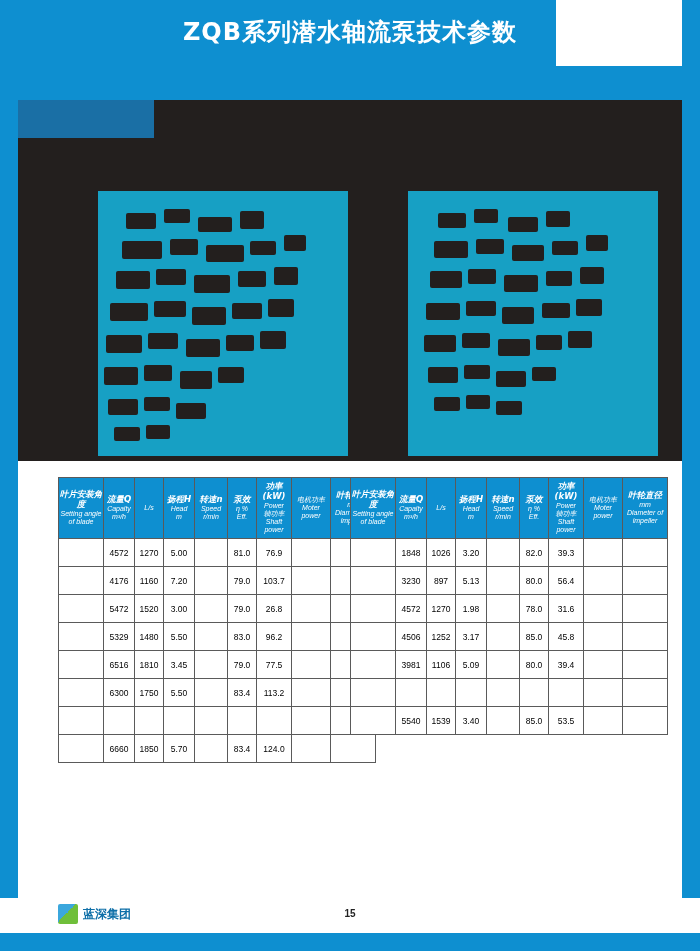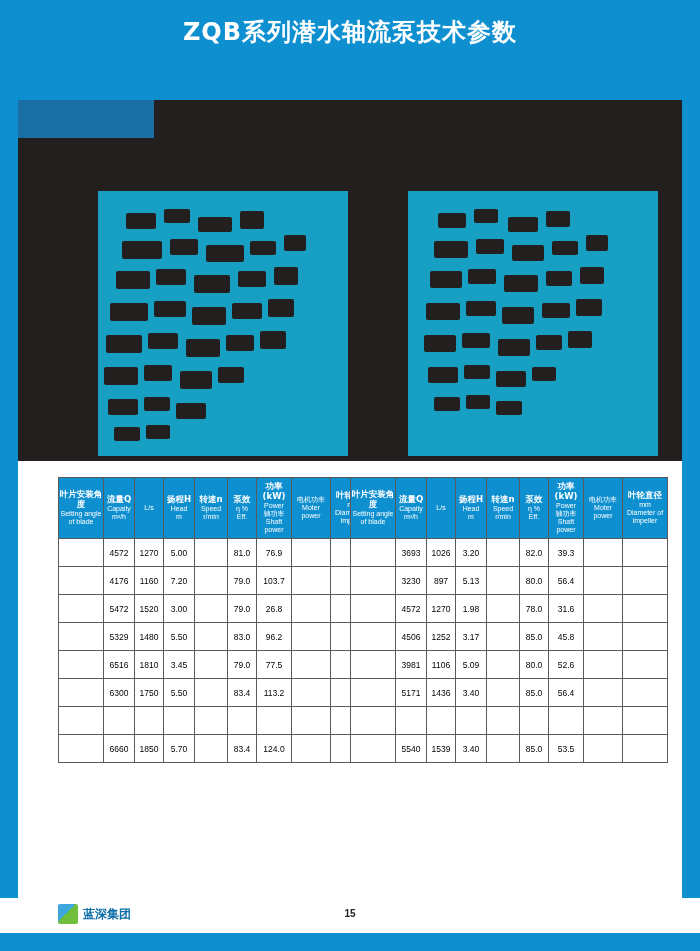--- a/index.html
+++ b/index.html
@@ -35,21 +35,21 @@
   }
   .frame-bottom {
     position: absolute;
     left: 0; bottom: 0;
     width: 700px; height: 18px;
     background: #0e8fd0;
   }
   .header {
     position: absolute;
     left: 0; top: 0;
-    width: 700px; height: 66px;
+    width: 556px; height: 66px;
     background: #0e8fd0;
   }
   .header-title {
     position: absolute;
     left: 0; top: 16px;
     width: 700px;
     text-align: center;
     color: #ffffff;
     font-size: 24px;
     font-weight: bold;
@@ -131,20 +131,21 @@
     font-family: "Liberation Sans", sans-serif;
   }
   table.spec thead th {
     background: #0e8fd0;
     color: #ffffff;
     height: 58px;
     line-height: 1.15;
     font-weight: bold;
     font-size: 8px;
     padding: 1px 0;
+    font-style: italic;
   }
   table.spec thead th .cn {
     display: block;
     font-size: 8.5px;
     font-weight: bold;
     font-family: "DejaVu Sans", sans-serif;
   }
   table.spec thead th .en {
     display: block;
     font-size: 7px;
@@ -472,21 +473,21 @@
             <th style="width:44px">
               <span class="cn">叶轮直径</span>
               <span class="unit">mm</span>
               <span class="en">Diameter of impeller</span>
             </th>
           </tr>
         </thead>
         <tbody>
             <tr>
               <td></td>
-              <td>3693</td>
+              <td>1848</td>
               <td>1026</td>
               <td>3.20</td>
               <td></td>
               <td>82.0</td>
               <td>39.3</td>
               <td></td>
               <td></td>
             </tr>
             <tr>
               <td></td>
@@ -521,32 +522,21 @@
               <td></td>
               <td></td>
             </tr>
             <tr>
               <td></td>
               <td>3981</td>
               <td>1106</td>
               <td>5.09</td>
               <td></td>
               <td>80.0</td>
-              <td>52.6</td>
-              <td></td>
-              <td></td>
-            </tr>
-            <tr>
-              <td></td>
-              <td>5171</td>
-              <td>1436</td>
-              <td>3.40</td>
-              <td></td>
-              <td>85.0</td>
-              <td>56.4</td>
+              <td>39.4</td>
               <td></td>
               <td></td>
             </tr>
             <tr class="empty-row">
               <td></td>
               <td></td>
               <td></td>
               <td></td>
               <td></td>
               <td></td>

